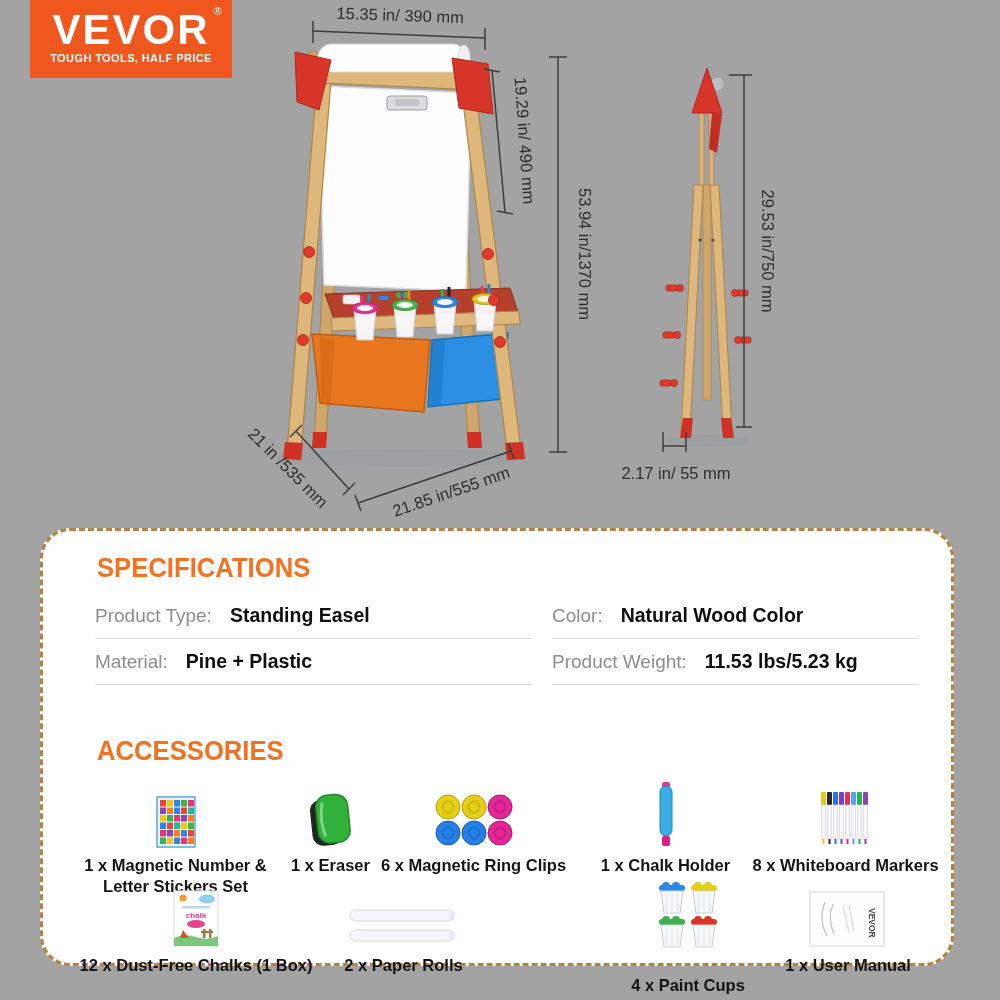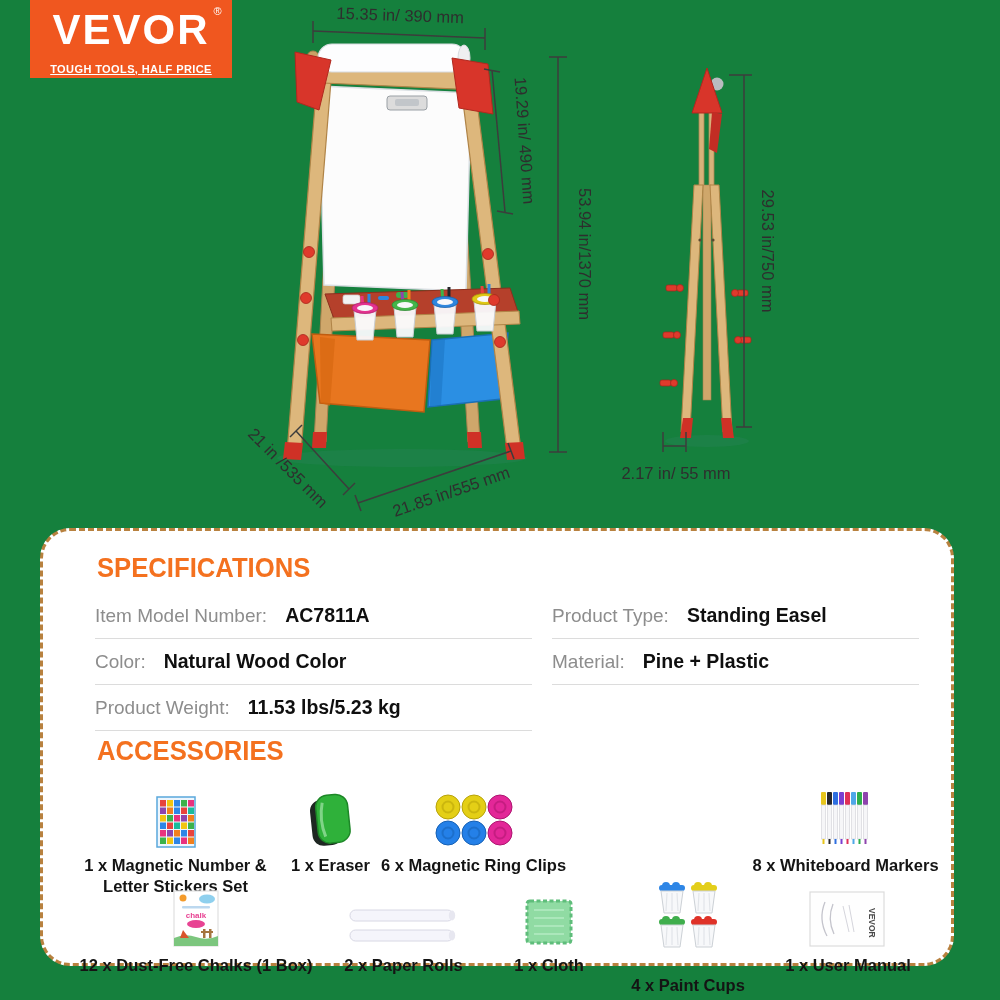--- a/index.html
+++ b/index.html
@@ -1,24 +1,24 @@
 <!DOCTYPE html>
 <html><head>
 <meta charset="utf-8">
 <style>
   html,body{margin:0;padding:0;background:#fff;}
-  .page{position:relative;width:1000px;height:1000px;background:#15803d;
+  .page{position:relative;width:1000px;height:1000px;background:#a3a3a3;
         font-family:"Liberation Sans",sans-serif;overflow:hidden;}
   
   .logo{position:absolute;left:30px;top:0;width:202px;height:78px;background:#F0571F;
         color:#fff;text-align:center;}
   .logo-brand{position:relative;display:inline-block;font-size:42px;font-weight:800;
         letter-spacing:2px;line-height:1;margin-top:9px;transform:scaleY(1.02);}
   .logo-reg{position:absolute;right:-14px;top:-3px;font-size:11px;font-weight:400;}
-  .logo-tagline{font-size:11px;font-weight:700;letter-spacing:0.4px;margin-top:12px;text-decoration:underline;}
+  .logo-tagline{font-size:11px;font-weight:700;letter-spacing:0.4px;margin-top:1px;}
   
   .illustration{position:absolute;left:0;top:0;}
   svg text{font-family:"Liberation Sans",sans-serif;}
   .dim-label{font-size:16.5px;fill:#2e2e2e;}
   
   .spec-panel{position:absolute;left:40px;top:528px;width:914px;height:438px;
         background:#ffffff;border:3px dashed #B8813F;border-radius:30px;box-sizing:border-box;}
   .sec-title{position:absolute;left:54px;color:#F4711F;font-weight:800;font-size:27px;
         letter-spacing:0px;transform:scaleX(0.95);transform-origin:left;white-space:nowrap;}
   .spec-grid{position:absolute;left:52px;top:62px;width:824px;display:grid;
@@ -183,24 +183,20 @@
     <text class="dim-label" x="284" y="472" text-anchor="middle" transform="rotate(45 284 472)">21 in /535 mm</text>
     <text class="dim-label" x="453" y="497" text-anchor="middle" transform="rotate(-19 453 497)">21.85 in/555 mm</text>
     <text class="dim-label" x="676" y="479" text-anchor="middle">2.17 in/ 55 mm</text>
   </svg>
 
   <div class="spec-panel">
 
     <div class="sec-title" style="top:22px;">SPECIFICATIONS</div>
 
     <div class="spec-grid">
-      <div class="spec-row">
-        <span class="spec-label">Item Model Number:</span>
-        <span class="spec-value">AC7811A</span>
-      </div>
       <div class="spec-row">
         <span class="spec-label">Product Type:</span>
         <span class="spec-value">Standing Easel</span>
       </div>
       <div class="spec-row">
         <span class="spec-label">Color:</span>
         <span class="spec-value">Natural Wood Color</span>
       </div>
       <div class="spec-row">
         <span class="spec-label">Material:</span>
@@ -283,20 +279,30 @@
             <circle cx="41" cy="41" r="12" fill="#2480E8" stroke="#1660b4"></circle>
               <circle cx="41" cy="41" r="5.5" fill="none" stroke="#1660b4" opacity="0.55" stroke-width="2"></circle>
             <circle cx="67" cy="41" r="12" fill="#E32798" stroke="#ad1570"></circle>
               <circle cx="67" cy="41" r="5.5" fill="none" stroke="#ad1570" opacity="0.55" stroke-width="2"></circle>
           </g>
         </svg>
       </div>
       <div class="acc-label">6 x Magnetic Ring Clips</div>
     </div>
 
+    <div class="acc-cell" style="left:540px;top:237px;width:165px;">
+      <div class="acc-icon r1">
+        <svg width="20" height="66" viewBox="0 0 20 66">
+          <rect x="6" y="0" width="8" height="6" rx="2" fill="#E23A9E"></rect>
+          <rect x="4" y="4" width="12" height="50" rx="6" fill="#37AEE4" stroke="#1f86b5" stroke-width="1"></rect>
+          <rect x="6" y="54" width="8" height="10" rx="2" fill="#D81F87"></rect>
+        </svg>
+      </div>
+      <div class="acc-label">1 x Chalk Holder</div>
+    </div>
 
     <div class="acc-cell" style="left:705px;top:237px;width:195px;">
       <div class="acc-icon r1">
         <svg width="52" height="56" viewBox="0 0 52 56">
           <g>
             <g transform="translate(1,0)">
                 <rect width="5" height="13" rx="1" fill="#E7C51C"></rect>
                 <rect x="0.5" y="13" width="4" height="34" fill="#f6f6f8" stroke="#d0d0d8" stroke-width="0.6"></rect>
                 <rect x="1.5" y="47" width="2" height="5" fill="#E7C51C"></rect>
               </g>
@@ -365,29 +371,20 @@
         <svg width="112" height="42" viewBox="0 0 112 42">
           <rect x="2" y="4" width="103" height="11" rx="5.5" fill="#F5F5FB" stroke="#d8d8e4" stroke-width="1"></rect>
           <ellipse cx="104" cy="9.5" rx="3.2" ry="5" fill="#e7e7f0"></ellipse>
           <rect x="2" y="24" width="103" height="11" rx="5.5" fill="#F5F5FB" stroke="#d8d8e4" stroke-width="1"></rect>
           <ellipse cx="104" cy="29.5" rx="3.2" ry="5" fill="#e7e7f0"></ellipse>
         </svg>
       </div>
       <div class="acc-label">2 x Paper Rolls</div>
     </div>
 
-    <div class="acc-cell" style="left:451px;top:347px;width:110px;">
-      <div class="acc-icon r2">
-        <svg width="50" height="50" viewBox="0 0 50 50">
-          <rect x="3" y="3" width="44" height="42" rx="3" fill="#90DBA3" stroke="#5FBD7B" stroke-width="3" stroke-dasharray="4 2.5"></rect>
-          <path d="M10,12 L40,12 M10,20 L40,20 M10,28 L40,28 M10,36 L40,36" stroke="#b4ecc3" stroke-width="1.5"></path>
-        </svg>
-      </div>
-      <div class="acc-label">1 x Cloth</div>
-    </div>
 
     <div class="acc-cell" style="left:580px;top:347px;width:130px;gap:20px;">
       <div class="acc-icon r2">
         <svg width="64" height="66" viewBox="0 0 64 66">
           <g>
             <g transform="translate(2,0)">
                 <circle cx="8" cy="4" r="4" fill="#2E86E6"></circle>
                 <circle cx="18" cy="4" r="4" fill="#2E86E6"></circle>
                 <rect x="1" y="3" width="26" height="6" rx="3" fill="#2E86E6"></rect>
                 <path d="M3,9 L25,9 L22,31 L6,31 Z" fill="#F7F8FA" stroke="#ccd1d6" stroke-width="1"></path>

